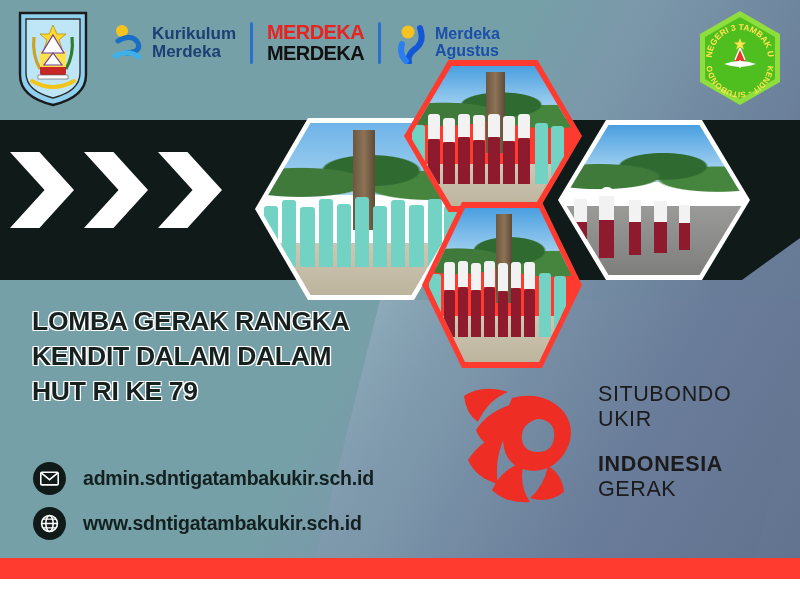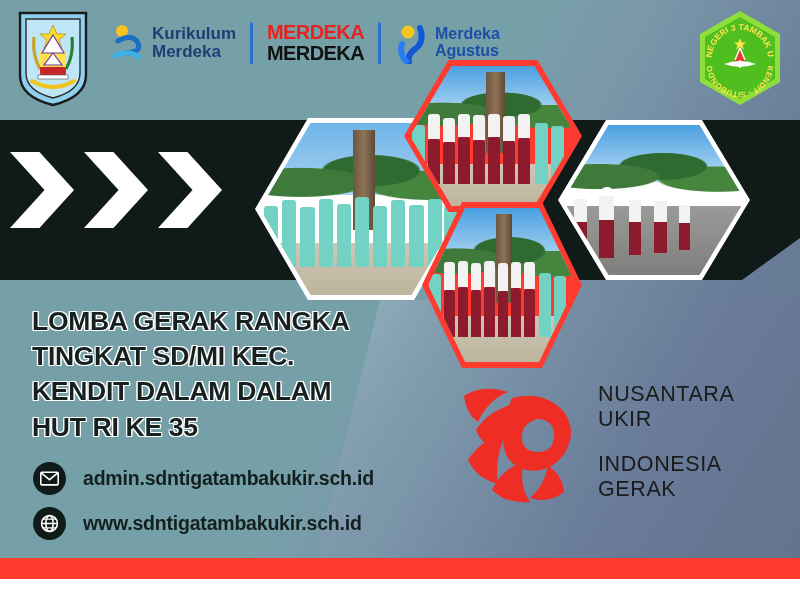--- a/index.html
+++ b/index.html
@@ -137,21 +137,21 @@
     width:33px;height:33px;border-radius:50%;background:#101a19;
     display:flex;align-items:center;justify-content:center;flex:0 0 auto;
   }
   .cicon svg{width:19px;height:19px;}
   .ctext{color:#13201f;font-weight:bold;font-size:19.5px;letter-spacing:-.2px;}
 
   
   .n79{position:absolute;left:452px;top:378px;z-index:5;display:flex;align-items:center;gap:16px;}
   .n79 .mark{width:130px;height:128px;flex:0 0 auto;}
   .n79 .words{line-height:1.16;color:#1b1b1b;font-weight:500;font-size:21.5px;letter-spacing:.6px;}
-  .n79 .words .g2{margin-top:20px;}
+  .n79 .words .g2{margin-top:20px;font-weight:bold;}
 
   
   .stripe-red{position:absolute;left:0;top:558px;width:800px;height:21px;background:#ff3b30;z-index:7;}
   .stripe-white{position:absolute;left:0;top:579px;width:800px;height:21px;background:#ffffff;z-index:7;}
 </style>
 </head>
 <body>
 
 <div class="poster">
 
@@ -351,23 +351,22 @@
         <path d="M30 56 Q46 50 62 56 Q46 62 30 56 Z" fill="#ffffff"></path>
         <path d="M46 52 v8" stroke="#ffffff" stroke-width="1.4"></path>
       </svg>
     </div>
 
   </div>
 
 
   <div class="title">
     <div>LOMBA GERAK RANGKA</div>
-    <div>TINGKAT SD/MI KEC.</div>
     <div>KENDIT DALAM DALAM</div>
-    <div>HUT RI KE 35</div>
+    <div>HUT RI KE 79</div>
   </div>
 
   <div class="contacts">
 
     <div class="contact">
       <span class="cicon">
         <svg viewBox="0 0 24 18">
             <rect x="1" y="1" width="22" height="16" rx="1.5" fill="none" stroke="#fff" stroke-width="2"></rect>
             <path d="M1.5 2 L12 10.5 L22.5 2" fill="none" stroke="#fff" stroke-width="2"></path>
           </svg>
@@ -394,21 +393,21 @@
         <path d="M12 18 Q30 6 56 14 Q36 22 26 44 Q14 36 12 18 Z"></path>
         <path d="M24 52 Q38 30 70 24 Q52 44 48 72 Q30 68 24 52 Z"></path>
         <path d="M16 82 Q30 60 54 56 Q42 80 46 106 Q24 100 16 82 Z"></path>
         <path d="M40 112 Q50 90 72 84 Q66 106 78 124 Q54 126 40 112 Z"></path>
         <path d="M60 20 Q92 12 112 34 Q126 54 112 76 Q98 96 74 92 Q56 88 52 70 Q48 48 60 20 Z
                  M82 42 Q68 48 70 62 Q72 74 86 74 Q100 74 102 60 Q104 46 92 42 Q87 40 82 42 Z"></path>
         <path d="M96 88 Q110 96 112 114 Q96 126 78 120 Q92 108 96 88 Z"></path>
       </g>
     </svg>
     <div class="words">
-      <div>NUSANTARA</div>
+      <div>SITUBONDO</div>
       <div>UKIR</div>
       <div class="g2">INDONESIA</div>
       <div>GERAK</div>
     </div>
   </div>
 
   <div class="stripe-red"></div>
   <div class="stripe-white"></div>
 
 </div>

